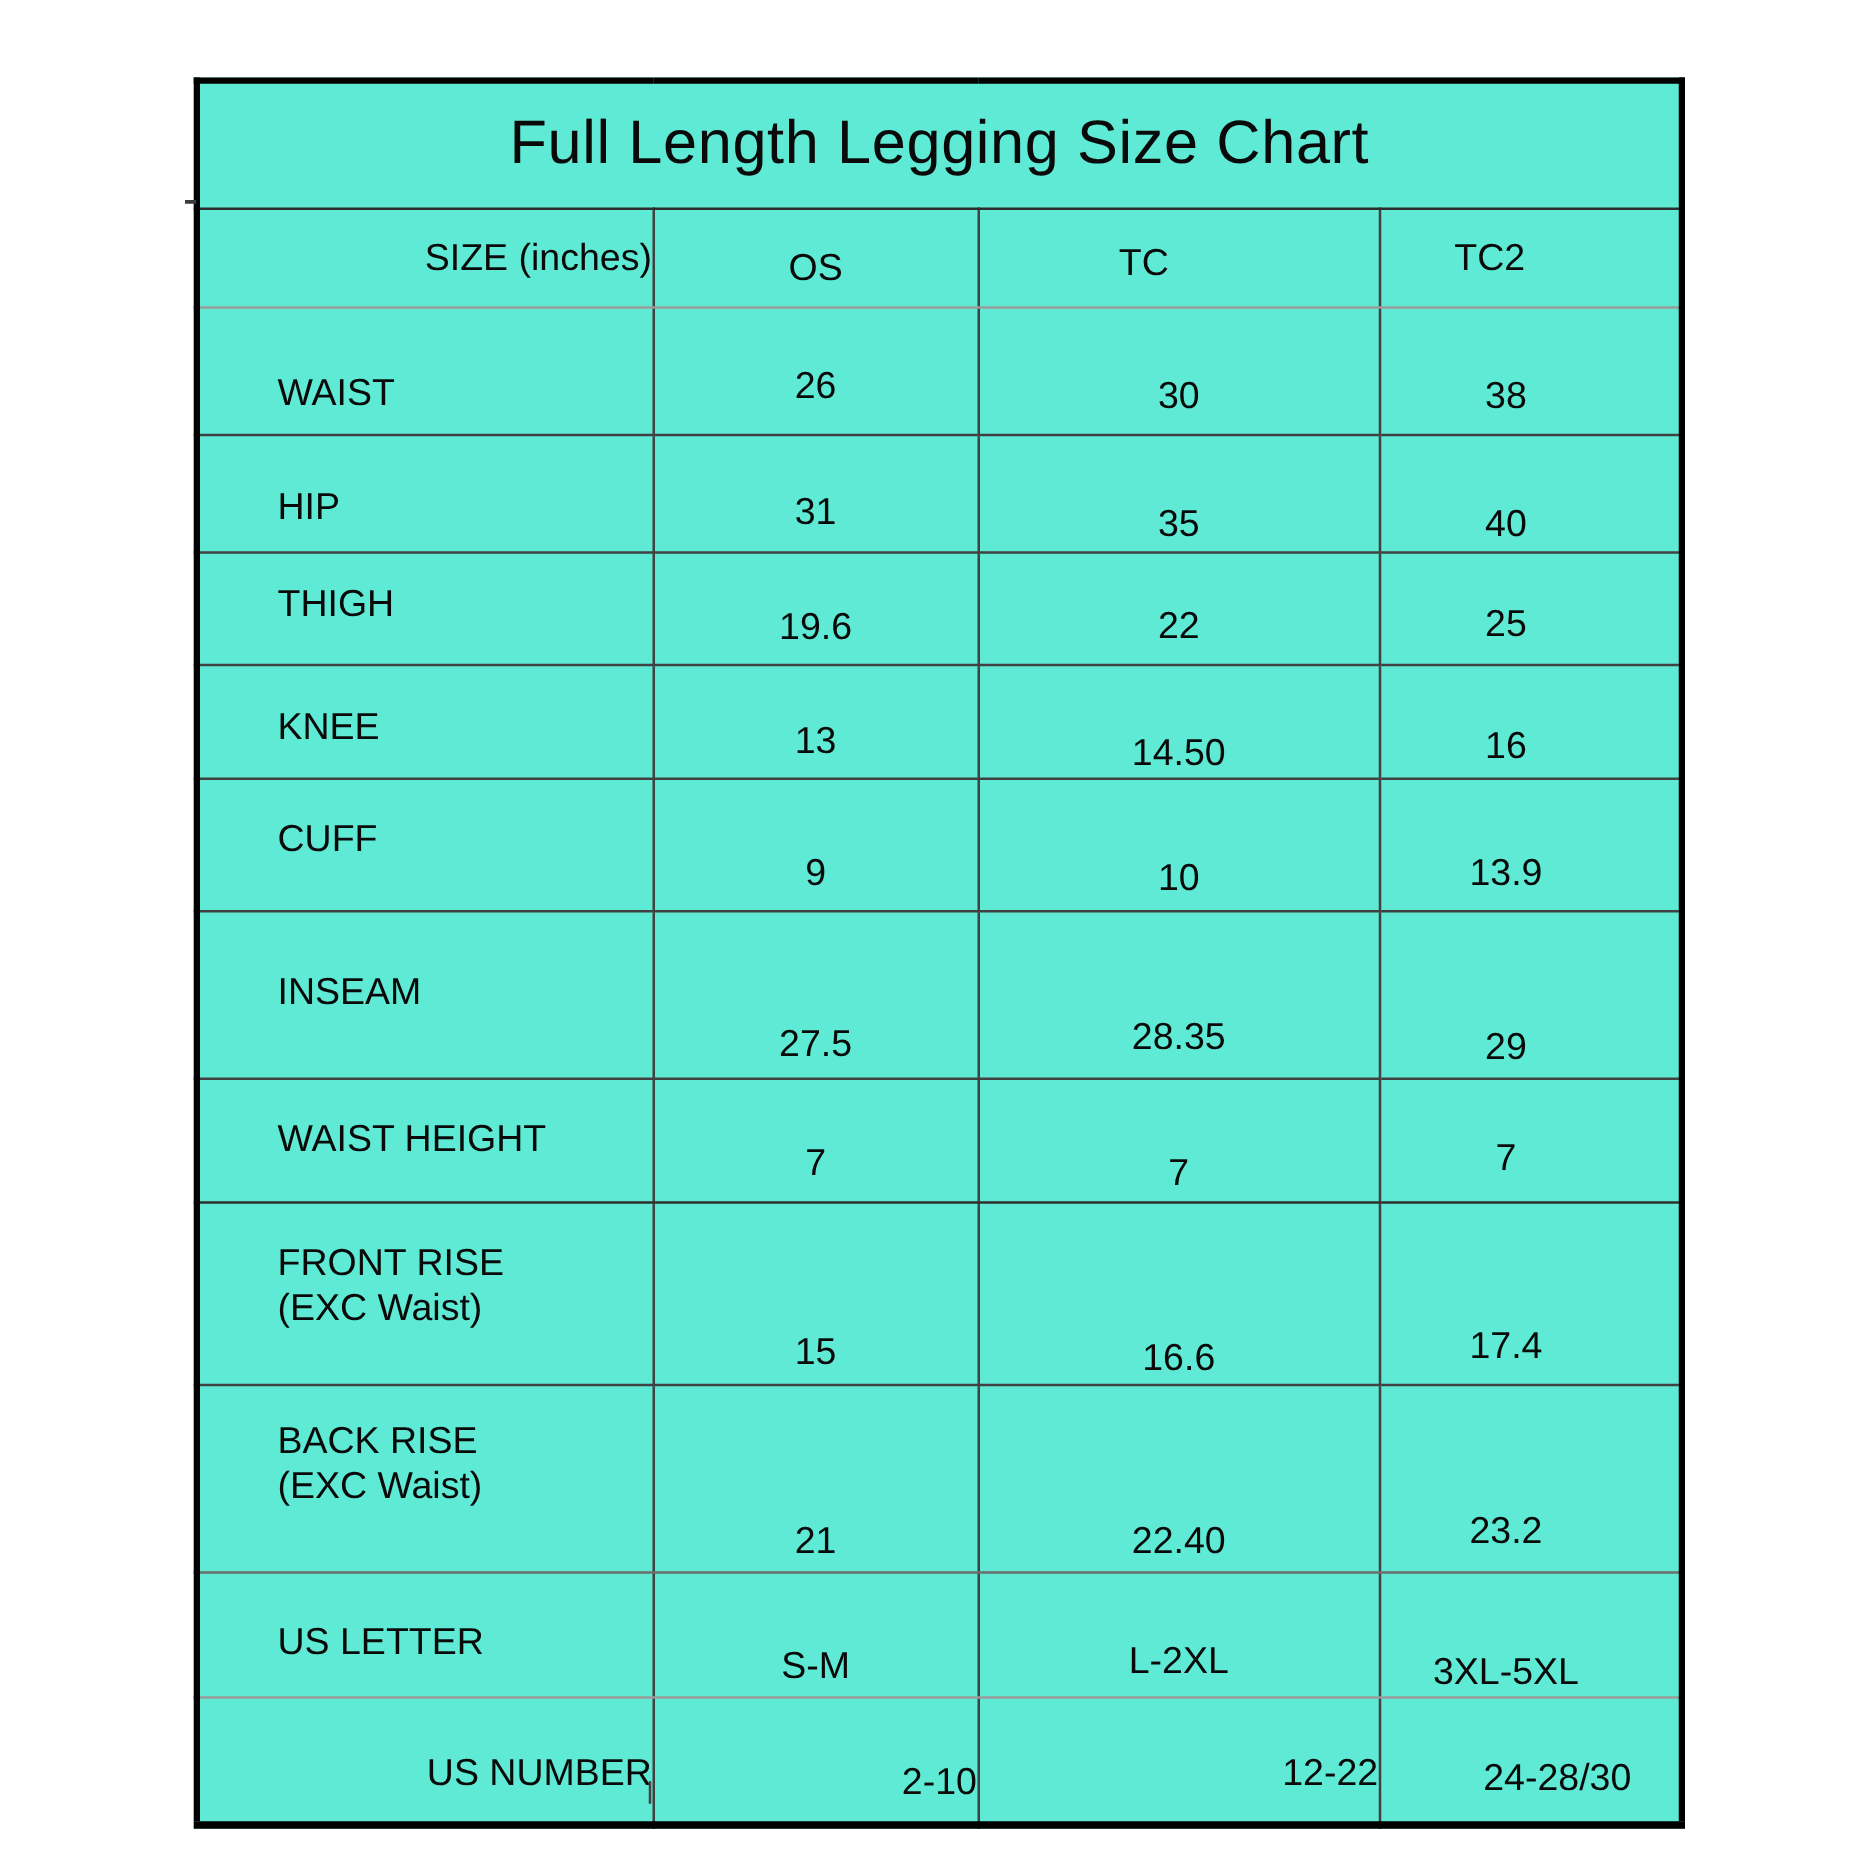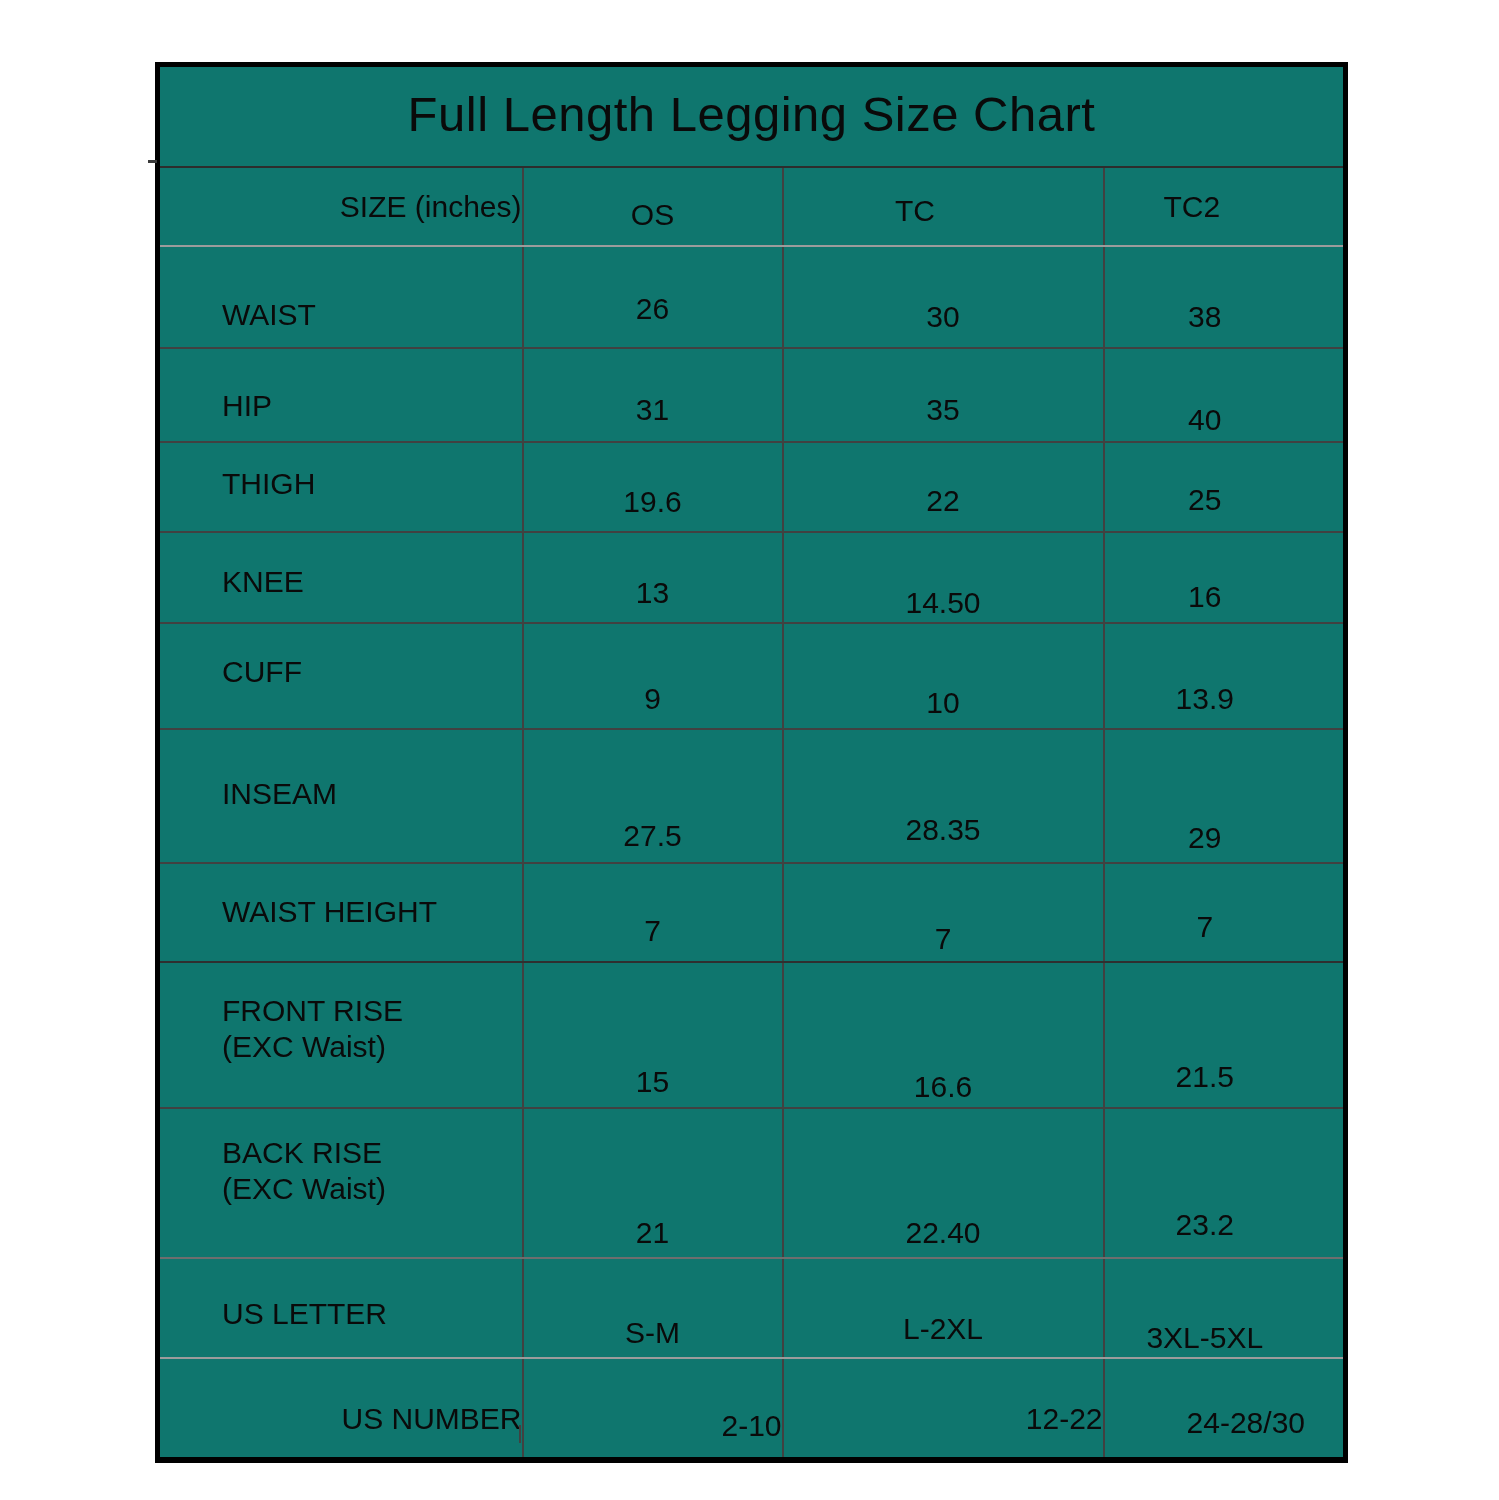--- a/index.html
+++ b/index.html
@@ -11,21 +11,21 @@
     color:#000000;
     overflow:hidden;
   }
   .chart-wrap{position:absolute;left:155px;top:62px;}
   table.size-chart{
     border-collapse:collapse;
     table-layout:fixed;
     width:1188px;
     border:5px solid #000000;
     border-bottom-width:6px;
-    background:#0f766e;
+    background:#5eead4;
   }
   col.c0{width:365px;} col.c1{width:260px;} col.c2{width:321px;} col.c3{width:242px;}
   td{
     padding:0;
     vertical-align:middle;
     font-size:30px;
     color:#0a0a0a;
     border-right:2px solid #414141;
     border-bottom:2px solid #414141;
     overflow:hidden;
@@ -117,21 +117,21 @@
       </tr>
 
       <tr class="rhp">
         <td class="lbl">
           <span class="c" style="top:11px">HIP</span>
         </td>
         <td class="val">
           <span class="c" style="top:15px">31</span>
         </td>
         <td class="val">
-          <span class="c" style="top:15px">35</span>
+          <span class="c" style="top:25px">35</span>
         </td>
         <td class="val v3">
           <span class="c" style="top:25px">40</span>
         </td>
       </tr>
 
       <tr class="rth">
         <td class="lbl">
           <span class="c" style="top:-3px">THIGH</span>
         </td>
@@ -213,21 +213,21 @@
             <div>(EXC Waist)</div>
           </span>
         </td>
         <td class="val">
           <span class="c" style="top:47px">15</span>
         </td>
         <td class="val">
           <span class="c" style="top:52px">16.6</span>
         </td>
         <td class="val v3">
-          <span class="c" style="top:42px">21.5</span>
+          <span class="c" style="top:42px">17.4</span>
         </td>
       </tr>
 
       <tr class="rbr">
         <td class="lbl">
           <span class="c l2" style="top:-12px">
             <div>BACK RISE</div>
             <div>(EXC Waist)</div>
           </span>
         </td>

